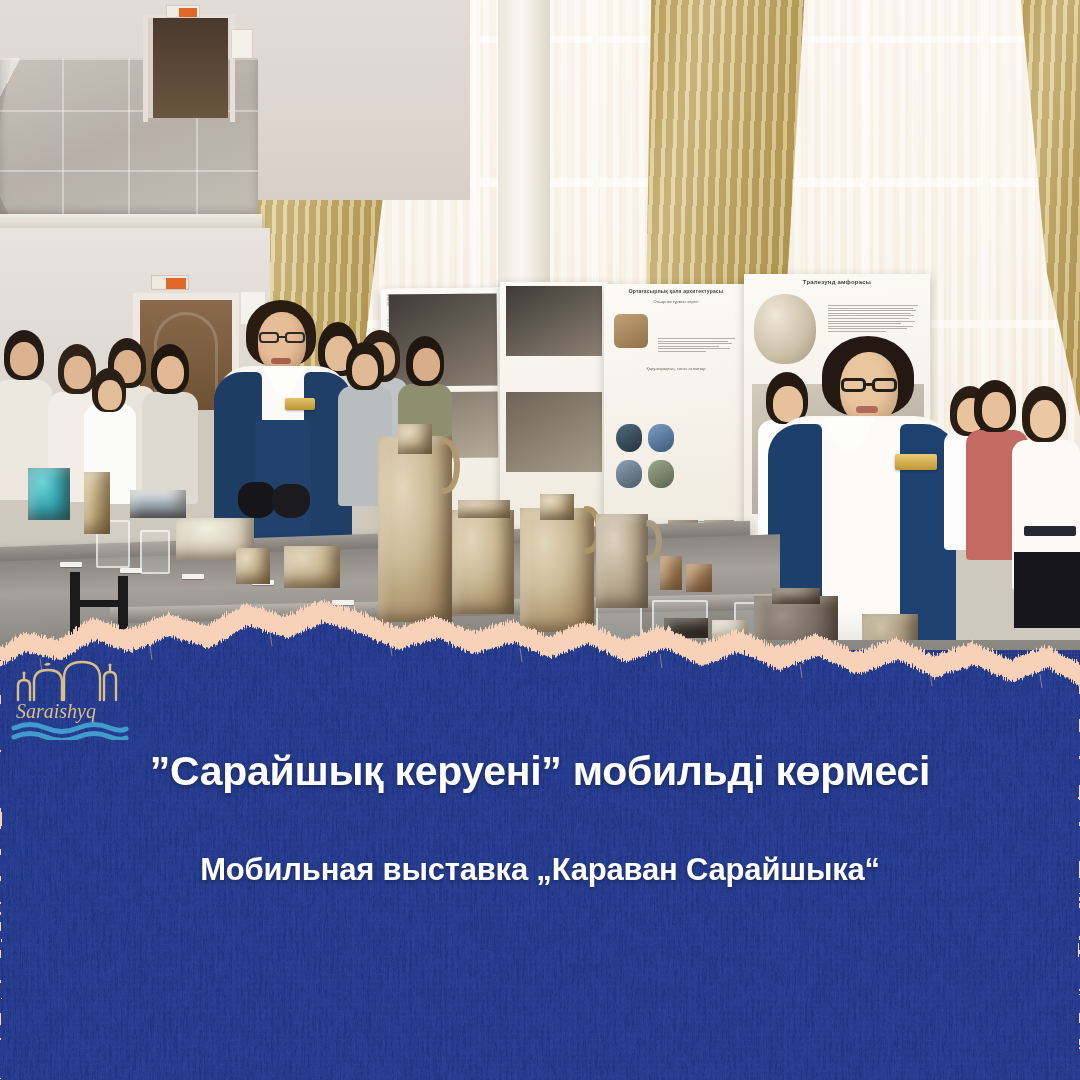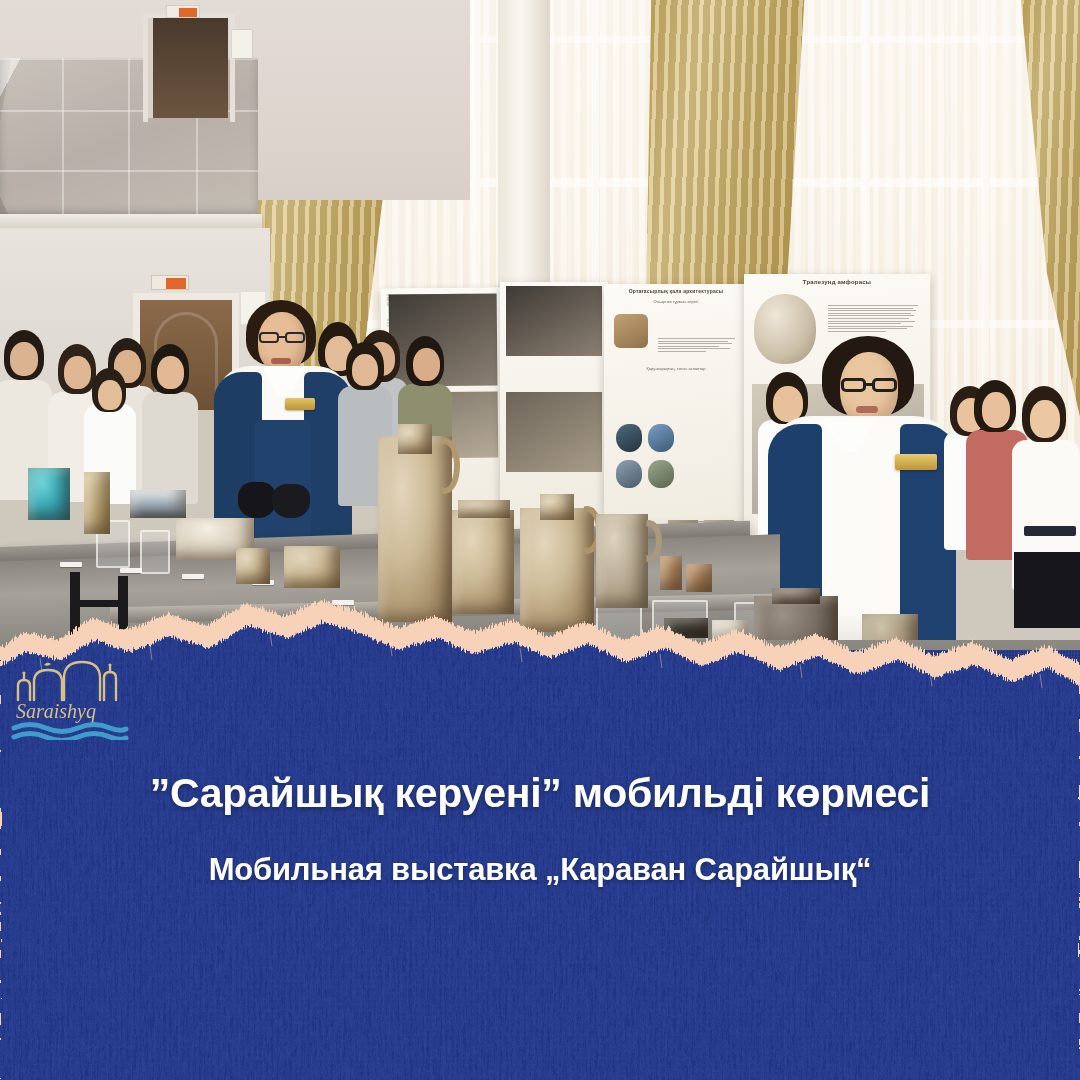--- a/index.html
+++ b/index.html
@@ -116,21 +116,21 @@
   
   .person { position:absolute; }
   .head { position:absolute; border-radius:48% 48% 44% 44%; }
   .hair { position:absolute; border-radius:50% 50% 38% 38%; }
   .torso{ position:absolute; border-radius:14px 14px 4px 4px; }
 
   
   .logo { position:absolute; left:8px; top:648px; width:122px; height:92px; z-index:6; }
 
   
-  .title { position:absolute; left:0; right:0; top:770px; text-align:center; z-index:6;
+  .title { position:absolute; left:0; right:0; top:748px; text-align:center; z-index:6;
      color:#ffffff; font-size:41px; font-weight:700; letter-spacing:-.3px;
      text-shadow:0 2px 5px rgba(0,0,0,.35); }
   .subtitle { position:absolute; left:0; right:0; top:852px; text-align:center; z-index:6;
      color:#ffffff; font-size:31px; font-weight:700; letter-spacing:-.2px;
      text-shadow:0 2px 4px rgba(0,0,0,.3); }
 
   .url-pill { position:absolute; right:38px; bottom:22px; z-index:6;
      border:2px solid rgba(255,255,255,.85); border-radius:40px;
      padding:14px 40px; color:#fff; font-family:"Liberation Mono", "DejaVu Sans Mono", monospace;
      font-size:25px; letter-spacing:2.5px; }
@@ -597,16 +597,16 @@
       <text x="8" y="70" font-family="'Liberation Serif',serif" font-size="20" font-style="italic" fill="#d8bf86">Saraishyq</text>
 
       <g fill="none" stroke="#3f9ccd" stroke-width="5" stroke-linecap="round">
         <path d="M6,80 Q22,73 38,80 Q54,87 70,80 Q86,73 102,80 Q112,84 118,81"></path>
         <path d="M6,89 Q22,82 38,89 Q54,96 70,89 Q86,82 102,89 Q112,93 118,90"></path>
       </g>
     </svg>
   </div>
 
   <div class="title">”Сарайшық керуені” мобильді көрмесі</div>
-  <div class="subtitle">Мобильная выставка „Караван Сарайшық“</div>
+  <div class="subtitle">Мобильная выставка „Караван Сарайшыка“</div>
 
 
 </div>
 
 </body></html>

